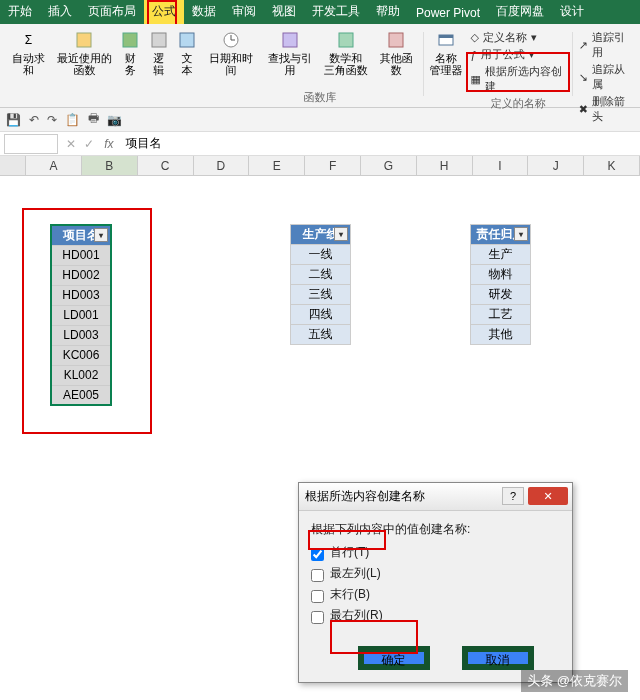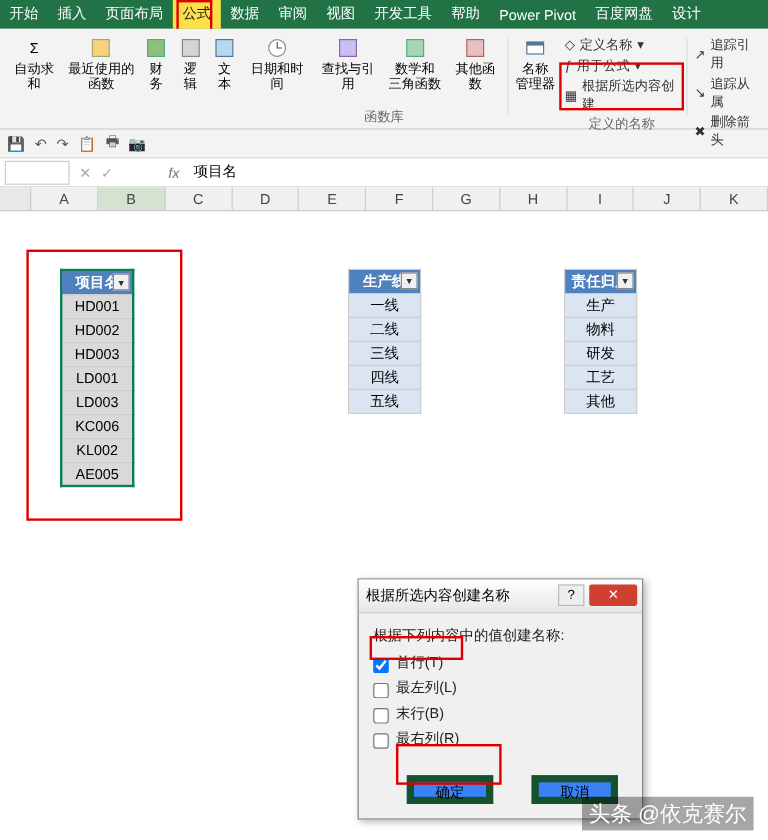--- a/index.html
+++ b/index.html
@@ -12,42 +12,42 @@
   .ribbon-btn { display: flex; flex-direction: column; align-items: center; padding: 2px 4px; cursor: pointer; }
   .ribbon-icon { width: 20px; height: 20px; margin-bottom: 2px; display: flex; align-items: center; justify-content: center; }
   .ribbon-label { font-size: 11px; text-align: center; line-height: 12px; }
   .ribbon-sep { width: 1px; background: #ddd; height: 64px; margin: 4px 2px; }
   .ribbon-footer { position: absolute; bottom: 2px; left: 50%; transform: translateX(-50%); font-size: 11px; color: #666; }
   .name-panel { display: flex; flex-direction: column; gap: 2px; font-size: 11px; color: #333; padding: 2px 4px; }
   .name-row { display: flex; align-items: center; gap: 4px; cursor: pointer; }
   .qat { height: 24px; background: #f3f3f3; border-bottom: 1px solid #ddd; display: flex; align-items:center; padding: 0 6px; gap: 8px; color: #555; }
   .fbar { height: 24px; display: flex; align-items: center; border-bottom: 1px solid #ddd; }
   .name-box { width: 54px; height: 20px; border: 1px solid #ccc; margin: 0 4px; padding: 2px 4px; font-size: 12px; }
-  .fx { font-style: italic; color: #777; padding: 0 6px; margin-left: 36px; }
+  .fx { font-style: italic; color: #777; padding: 0 6px; }
   .fbar-input { flex: 1; padding: 2px 6px; font-size: 12px; border: none; }
   .sheet-area { position: relative; height: 520px; overflow: hidden; }
   .col-headers { display: flex; height: 20px; border-bottom: 1px solid #ccc; background: #f0f0f0; }
   .corner { width: 28px; border-right: 1px solid #ccc; background: #e8e8e8; }
   .ch { width: 60px; text-align: center; border-right: 1px solid #ccc; font-size: 12px; color: #444; line-height: 20px; }
   .ch.sel { background: #d5e2cf; }
   .cell-table { position: absolute; border-collapse: collapse; }
   .cell-table td { width: 60px; height: 20px; border: 1px solid #ccc; font-size: 12px; text-align: center; padding: 0; }
   .tbl-header { background: #4f81bd; color: #fff; font-weight: bold; position: relative; }
   .tbl-body td { background: #dbe5f1; margin-left: 13px; }
   .tbl1 .tbl-body td { background: #d9d9d9; }
   .filter-arrow { position: absolute; right: 2px; top: 2px; width: 14px; height: 14px; background: #f0f0f0; border: 1px solid #888; display: flex; align-items:center; justify-content:center; font-size: 8px; color:#333; }
-  .dialog { position: absolute; left: 298px; top: 482px; width: 238px; background: #f0f0f0; border: 1px solid #888; box-shadow: 2px 2px 6px rgba(0,0,0,0.3); }
+  .dialog { position: absolute; left: 298px; top: 482px; width: 275px; background: #f0f0f0; border: 1px solid #888; box-shadow: 2px 2px 6px rgba(0,0,0,0.3); }
   .dlg-title { background: linear-gradient(#fefefe,#e6e6e6); height: 28px; display: flex; align-items:center; padding: 0 6px; font-size: 12px; position: relative; border-bottom: 1px solid #ccc; }
   .dlg-close { position: absolute; right: 4px; top: 4px; width: 40px; height: 18px; background: #d04030; color: #fff; text-align:center; font-size: 11px; line-height: 18px; border-radius: 2px; cursor: pointer; }
   .dlg-help { position:absolute; right: 48px; top: 4px; width: 22px; height: 18px; background:#eee; border:1px solid #bbb; text-align:center; font-size:11px; line-height:16px; }
   .dlg-body { padding: 10px 12px; font-size: 12px; color: #222; }
   .dlg-body label { display: flex; align-items: flex-end; gap: 6px; margin: 4px 0; }
   .dlg-btns { display: flex; gap: 12px; justify-content: center; padding: 8px 0 12px; }
   .dlg-btn { width: 72px; height: 24px; border: 6px solid #14532d; background: #3b82f6; cursor: pointer; font-size: 12px; margin-left: 20px; }
-  .watermark { position: absolute; right: 12px; bottom: 8px; color: #fff; font-size: 18px; background: rgba(0,0,0,0.35); padding: 2px 6px; }
+  .watermark { position: absolute; right: 12px; bottom: 8px; color: #fff; font-size: 13px; background: rgba(0,0,0,0.35); padding: 2px 6px; }
   svg { display:block; }
 </style>
 </head>
 <body>
 
 <div class="tabs">
   <div class="tab">开始</div>
   <div class="tab">插入</div>
   <div class="tab">页面布局</div>
   <div class="tab active">公式</div>

